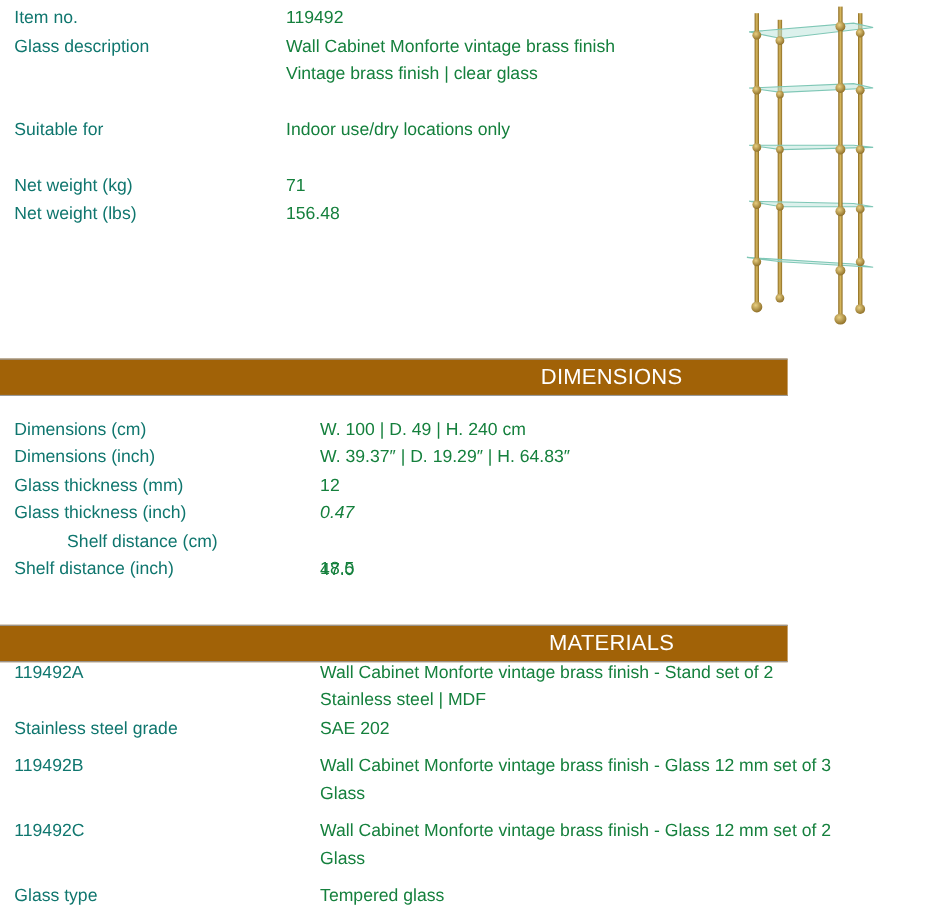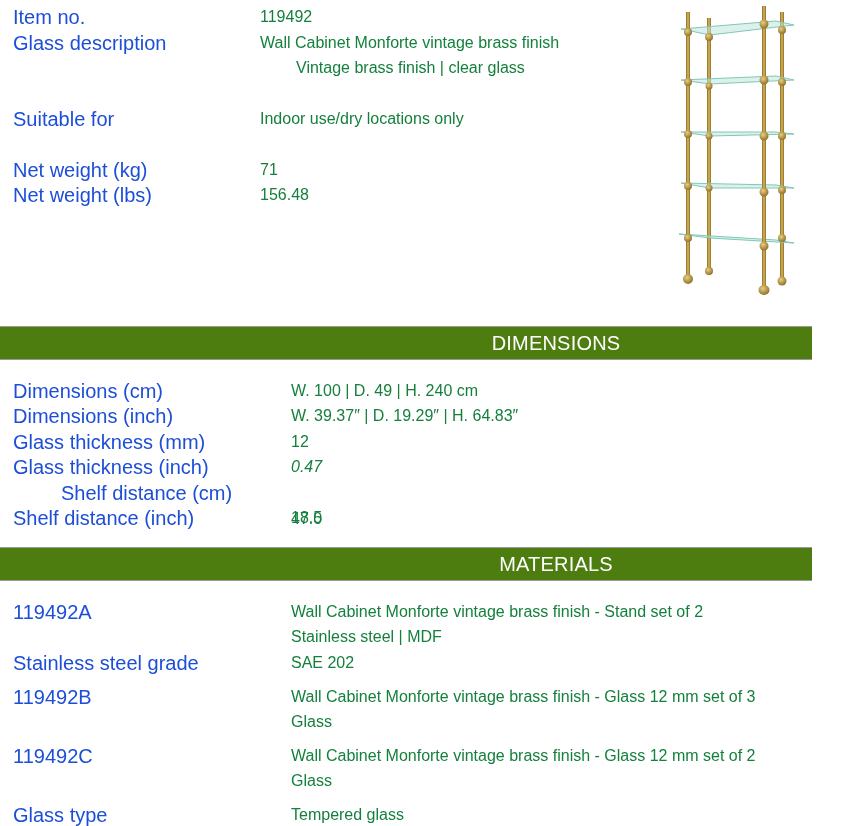--- a/index.html
+++ b/index.html
@@ -9,38 +9,38 @@
       background: #ffffff;
       overflow: hidden;
     }
     body {
       font-family: "Liberation Sans", "DejaVu Sans", sans-serif;
       color: #1a1a1a;
       position: relative;
     }
     .spec-label {
       position: absolute;
-      font-size: 20px;
-      color: #1d4ed8;
+      font-size: 16px;
+      color: #0f766e;
       white-space: nowrap;
       line-height: 20px;
     }
     .spec-value {
       position: absolute;
       font-size: 16px;
       color: #15803d;
       white-space: nowrap;
       line-height: 20px;
     }
     .section-bar {
       position: absolute;
       left: 0;
-      width: 812px;
+      width: 716px;
       height: 34px;
-      background: #4d7c0f;
+      background: #a16207;
       border-top: 1px solid #9a9a9a;
       border-bottom: 1px solid #9a9a9a;
     }
     .section-title {
       position: absolute;
       top: 0;
       left: 0;
       width: 1112px;
       height: 32px;
       line-height: 33px;
@@ -59,21 +59,21 @@
   </style>
 </head>
 <body>
 
 <div>
   <div class="spec-label" style="left:13px; top:7px;">Item no.</div>
   <div class="spec-value" style="left:260px; top:7px;">119492</div>
 
   <div class="spec-label" style="left:13px; top:33px;">Glass description</div>
   <div class="spec-value" style="left:260px; top:33px;text-align:right;">Wall Cabinet Monforte vintage brass finish</div>
-  <div class="spec-value" style="left:260px; top:58px;margin-left:36px;">Vintage brass finish | clear glass</div>
+  <div class="spec-value" style="left:260px; top:58px;">Vintage brass finish | clear glass</div>
 
   <div class="spec-label" style="left:13px; top:109px;">Suitable for</div>
   <div class="spec-value" style="left:260px; top:109px;">Indoor use/dry locations only</div>
 
   <div class="spec-label" style="left:13px; top:160px;">Net weight (kg)</div>
   <div class="spec-value" style="left:260px; top:160px;">71</div>
 
   <div class="spec-label" style="left:13px; top:185px;">Net weight (lbs)</div>
   <div class="spec-value" style="left:260px; top:185px;">156.48</div>
 
@@ -152,21 +152,21 @@
   <div class="spec-label" style="left:13px; top:457px;">Glass thickness (inch)</div>
   <div class="spec-value" style="left:291px; top:457px;font-style:italic;">0.47</div>
 
   <div class="spec-label" style="left:13px; top:483px;margin-left:48px;">Shelf distance (cm)</div>
   <div class="spec-value" style="left:291px; top:509px;">47.0</div>
 
   <div class="spec-label" style="left:13px; top:508px;">Shelf distance (inch)</div>
   <div class="spec-value" style="left:291px; top:508px;">18.5</div>
 </div>
 
-<div class="section-bar" style="top:547px;padding-left:12px;">
+<div class="section-bar" style="top:568px;padding-left:12px;">
   <div class="section-title">MATERIALS</div>
 </div>
 
 <div>
   <div class="spec-label" style="left:13px; top:602px;">119492A</div>
   <div class="spec-value" style="left:291px; top:602px;">Wall Cabinet Monforte vintage brass finish - Stand set of 2</div>
   <div class="spec-value" style="left:291px; top:627px;">Stainless steel | MDF</div>
 
   <div class="spec-label" style="left:13px; top:653px;">Stainless steel grade</div>
   <div class="spec-value" style="left:291px; top:653px;">SAE 202</div>

